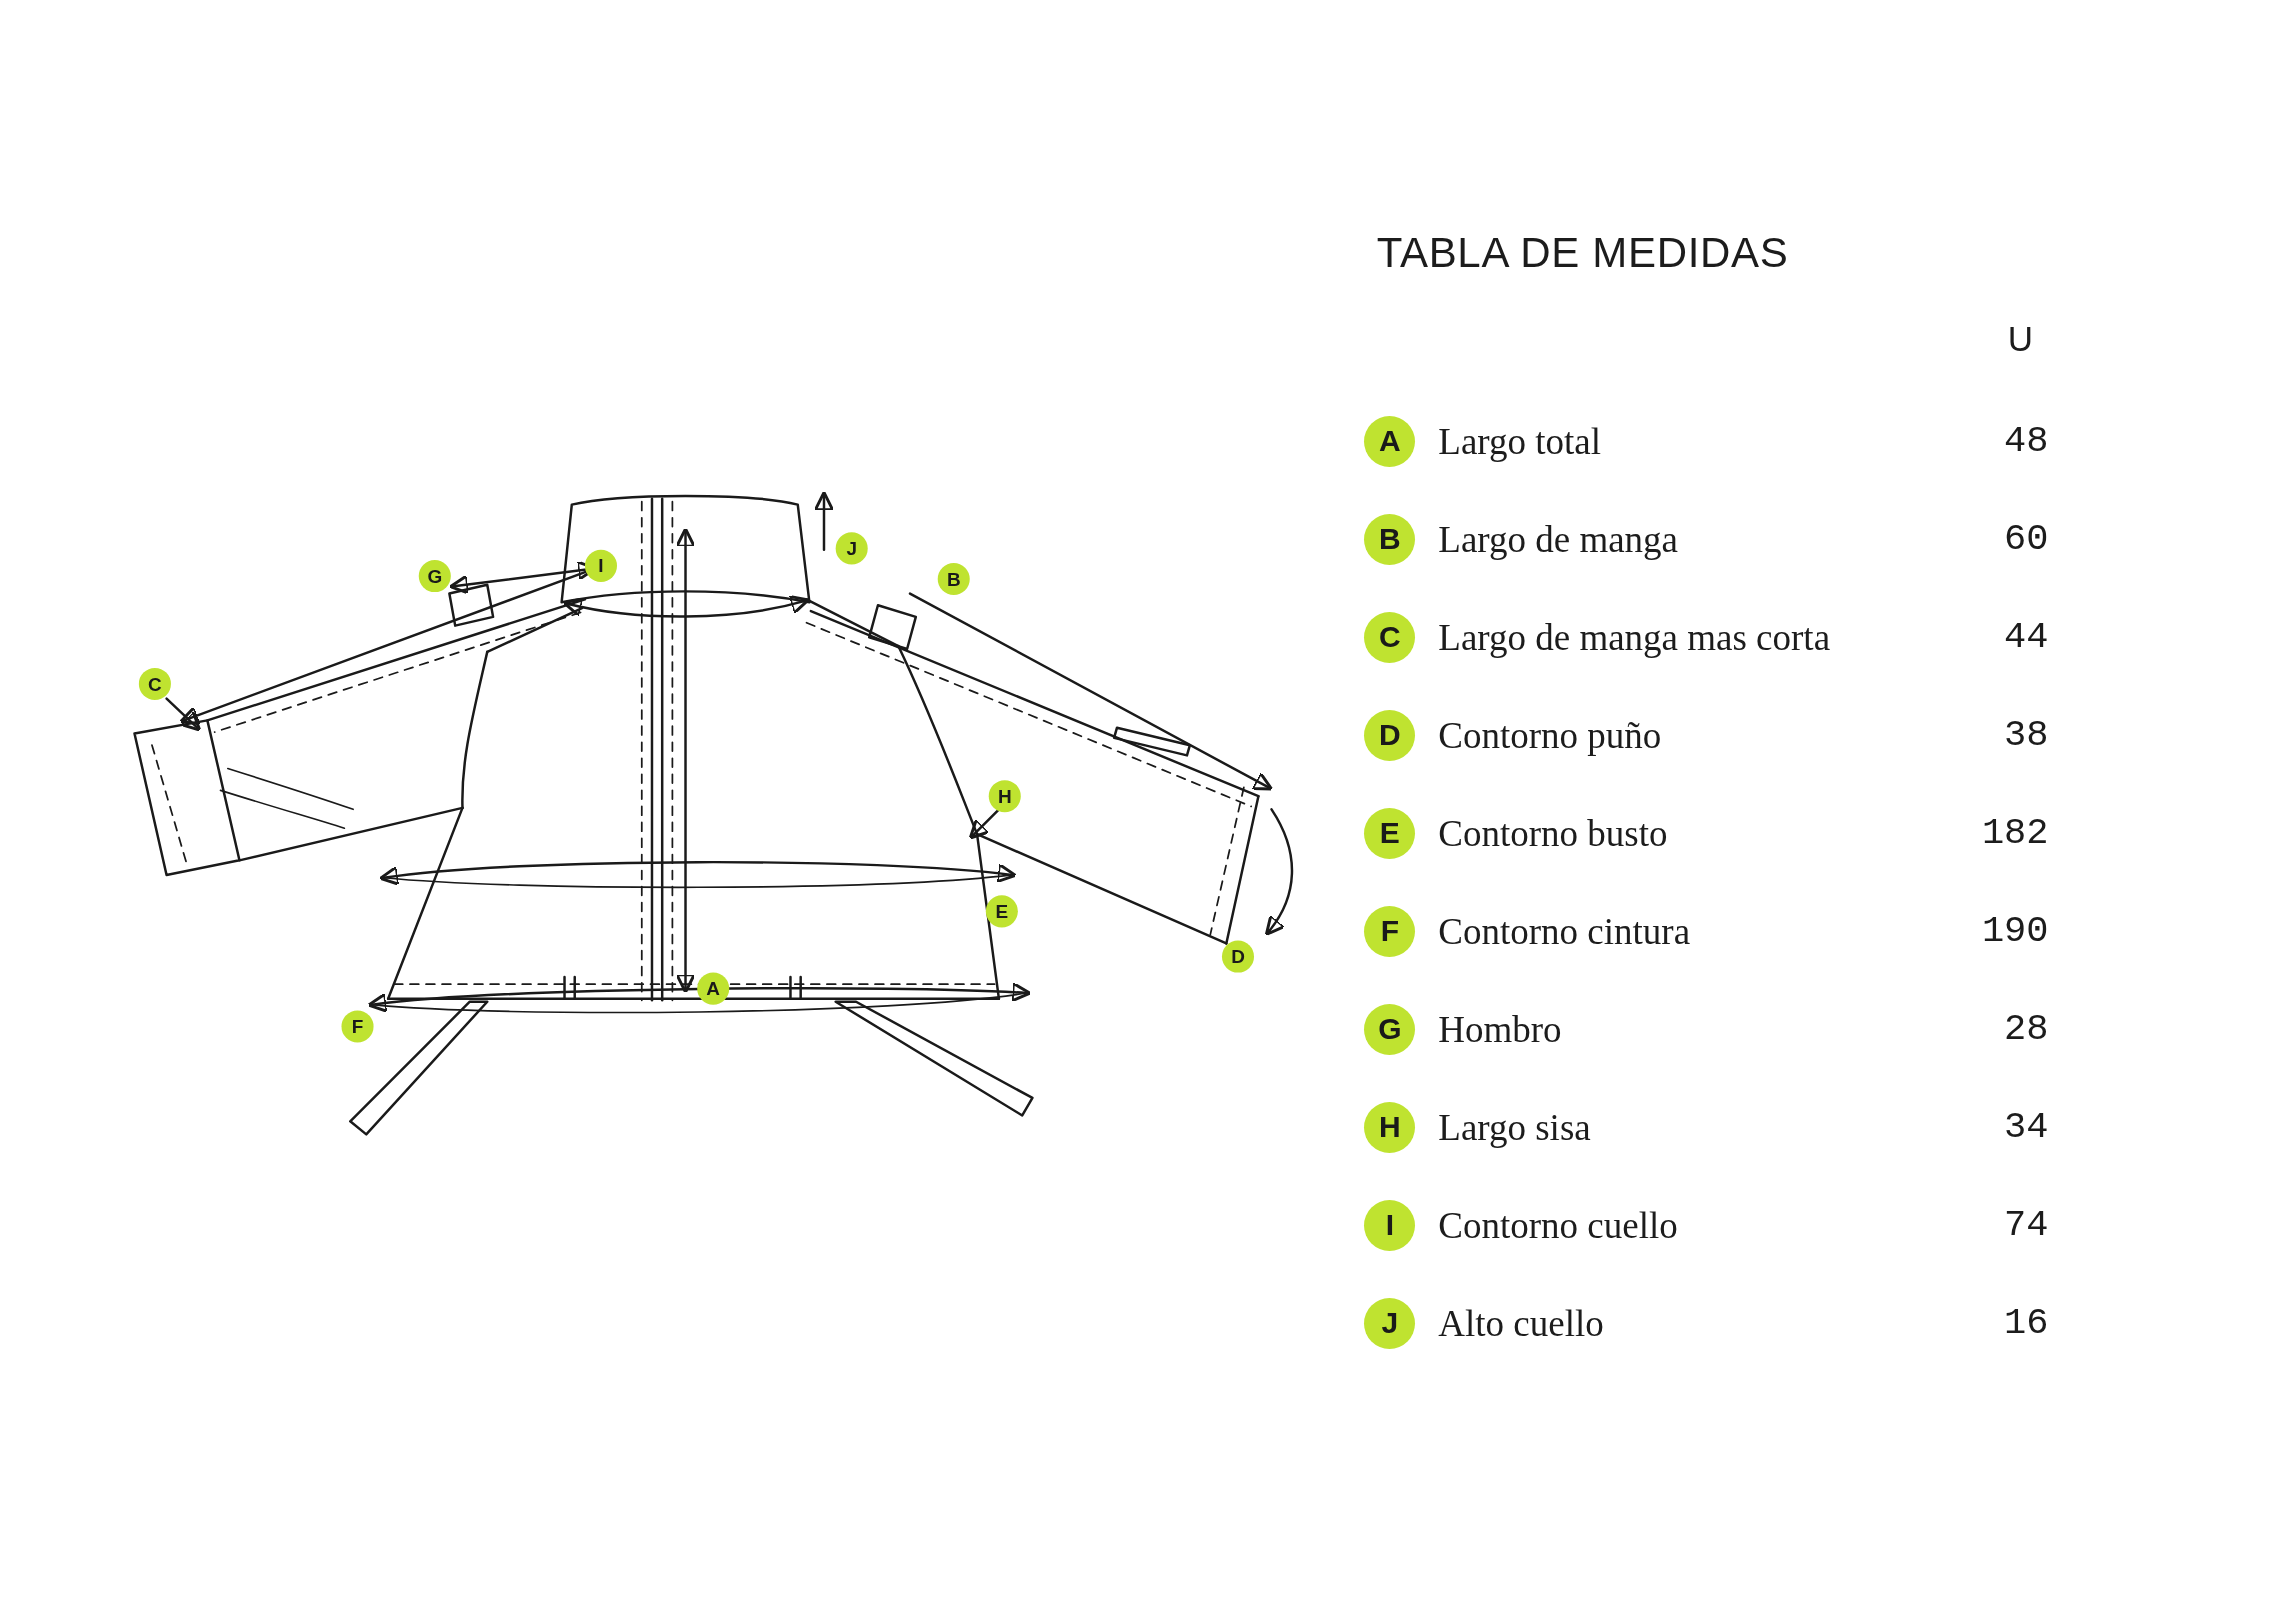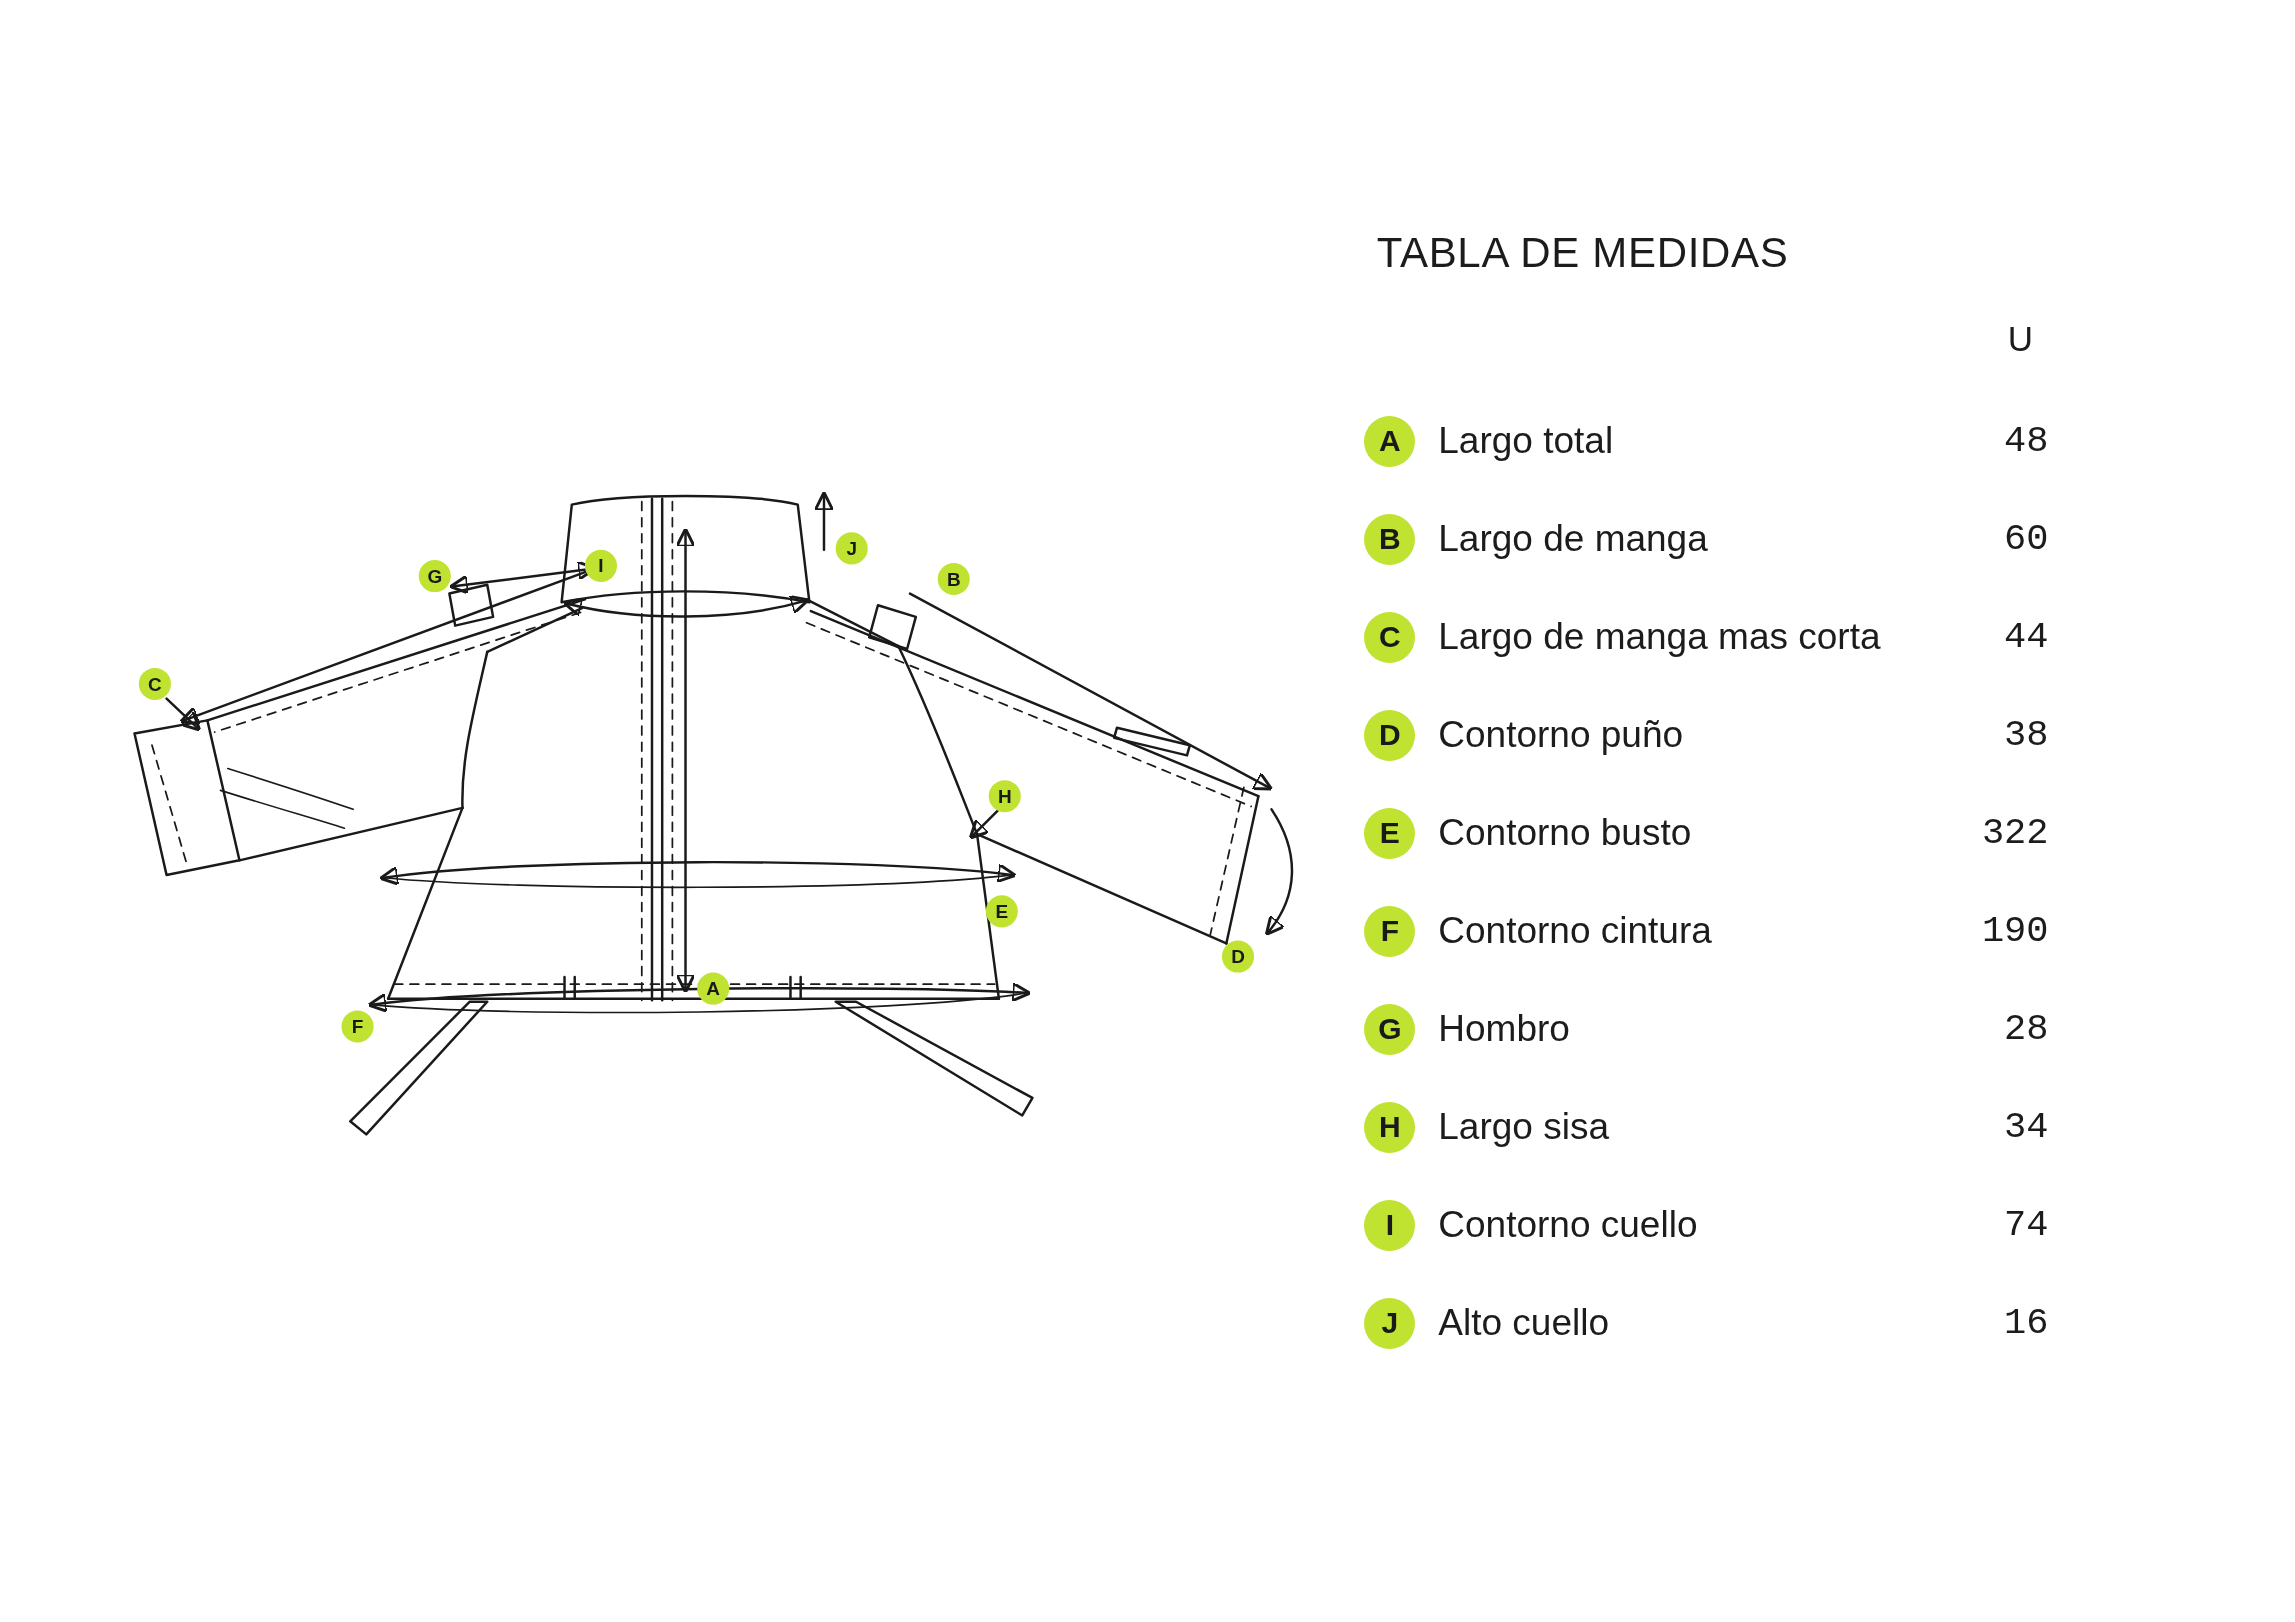--- a/index.html
+++ b/index.html
@@ -67,21 +67,21 @@
   }
   .badge {
     width: 51px; height: 51px;
     border-radius: 50%;
     background: #bfe330;
     display: flex; align-items: center; justify-content: center;
     font-size: 30px; font-weight: 600;
     color: #1a1a1a;
     margin-left: 3.3px;
   }
-  .label { font-size: 37px; color: #1c1c1c; }
+  .label { font-size: 37px; color: #1c1c1c; font-family: Liberation Serif, serif; }
   .value { font-size: 37px; color: #1c1c1c; text-align: right; padding-right: 6.5px; font-family: Liberation Mono, monospace; }
 </style>
 </head>
 <body>
 
 <div class="page">
 
   <svg class="diagram" viewBox="50 315 880 485" xmlns="http://www.w3.org/2000/svg">
     <defs>
       <marker id="ah" viewBox="0 0 10 10" refX="8" refY="5" markerWidth="7" markerHeight="7" orient="auto-start-reverse">
@@ -223,21 +223,21 @@
         <span class="value">44</span>
       </div>
       <div class="row">
         <span class="badge">D</span>
         <span class="label">Contorno puño</span>
         <span class="value">38</span>
       </div>
       <div class="row">
         <span class="badge">E</span>
         <span class="label">Contorno busto</span>
-        <span class="value">322</span>
+        <span class="value">182</span>
       </div>
       <div class="row">
         <span class="badge">F</span>
         <span class="label">Contorno cintura</span>
         <span class="value">190</span>
       </div>
       <div class="row">
         <span class="badge">G</span>
         <span class="label">Hombro</span>
         <span class="value">28</span>

